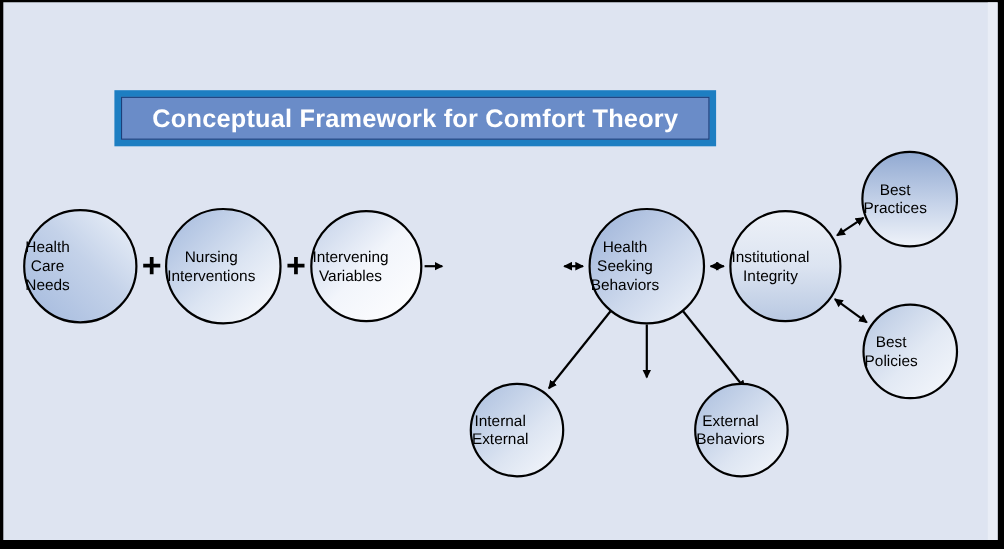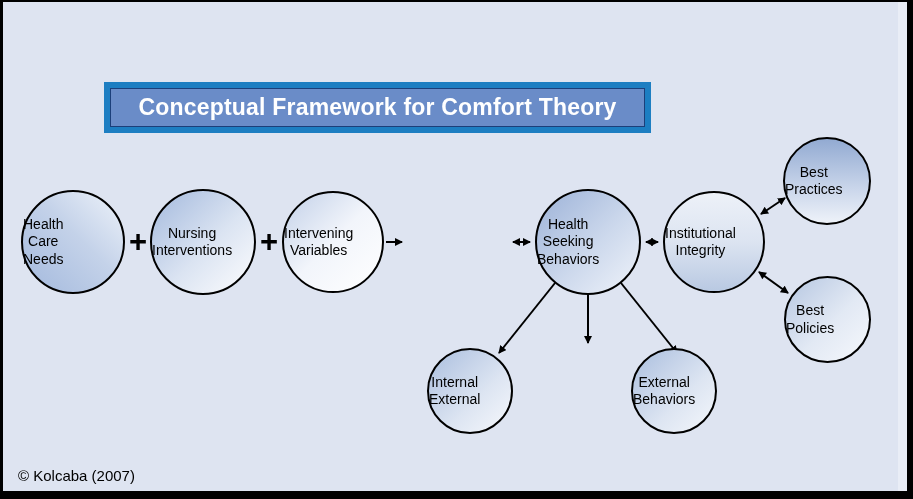--- a/index.html
+++ b/index.html
@@ -182,14 +182,13 @@
   </div>
   <div class="node" id="n-internal-behaviors">
     <span class="node-label">Internal
 External</span>
   </div>
   <div class="node" id="n-external-behaviors">
     <span class="node-label">External
 Behaviors</span>
   </div>
 
-  <div class="copyright">© Kolcaba (2007)</div>
 </div>
 
 </body></html>

